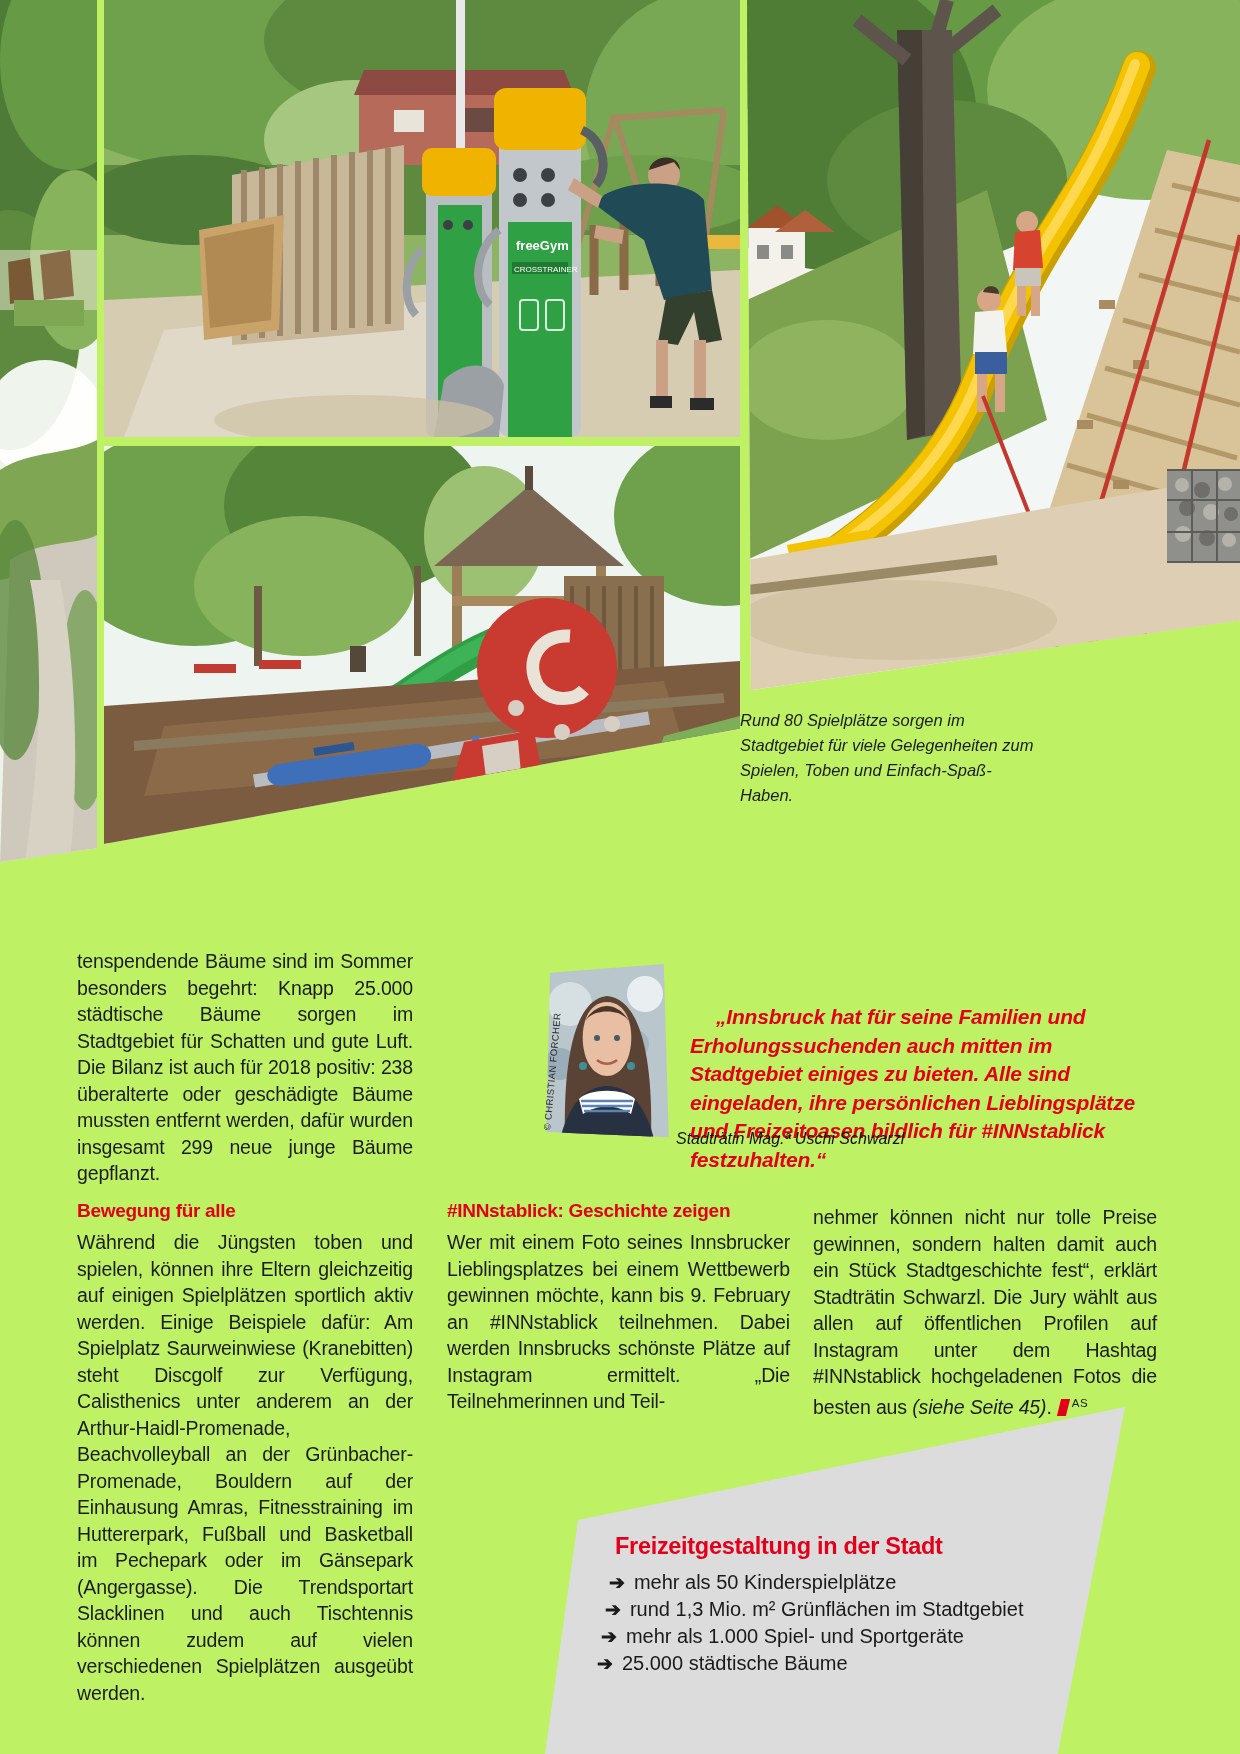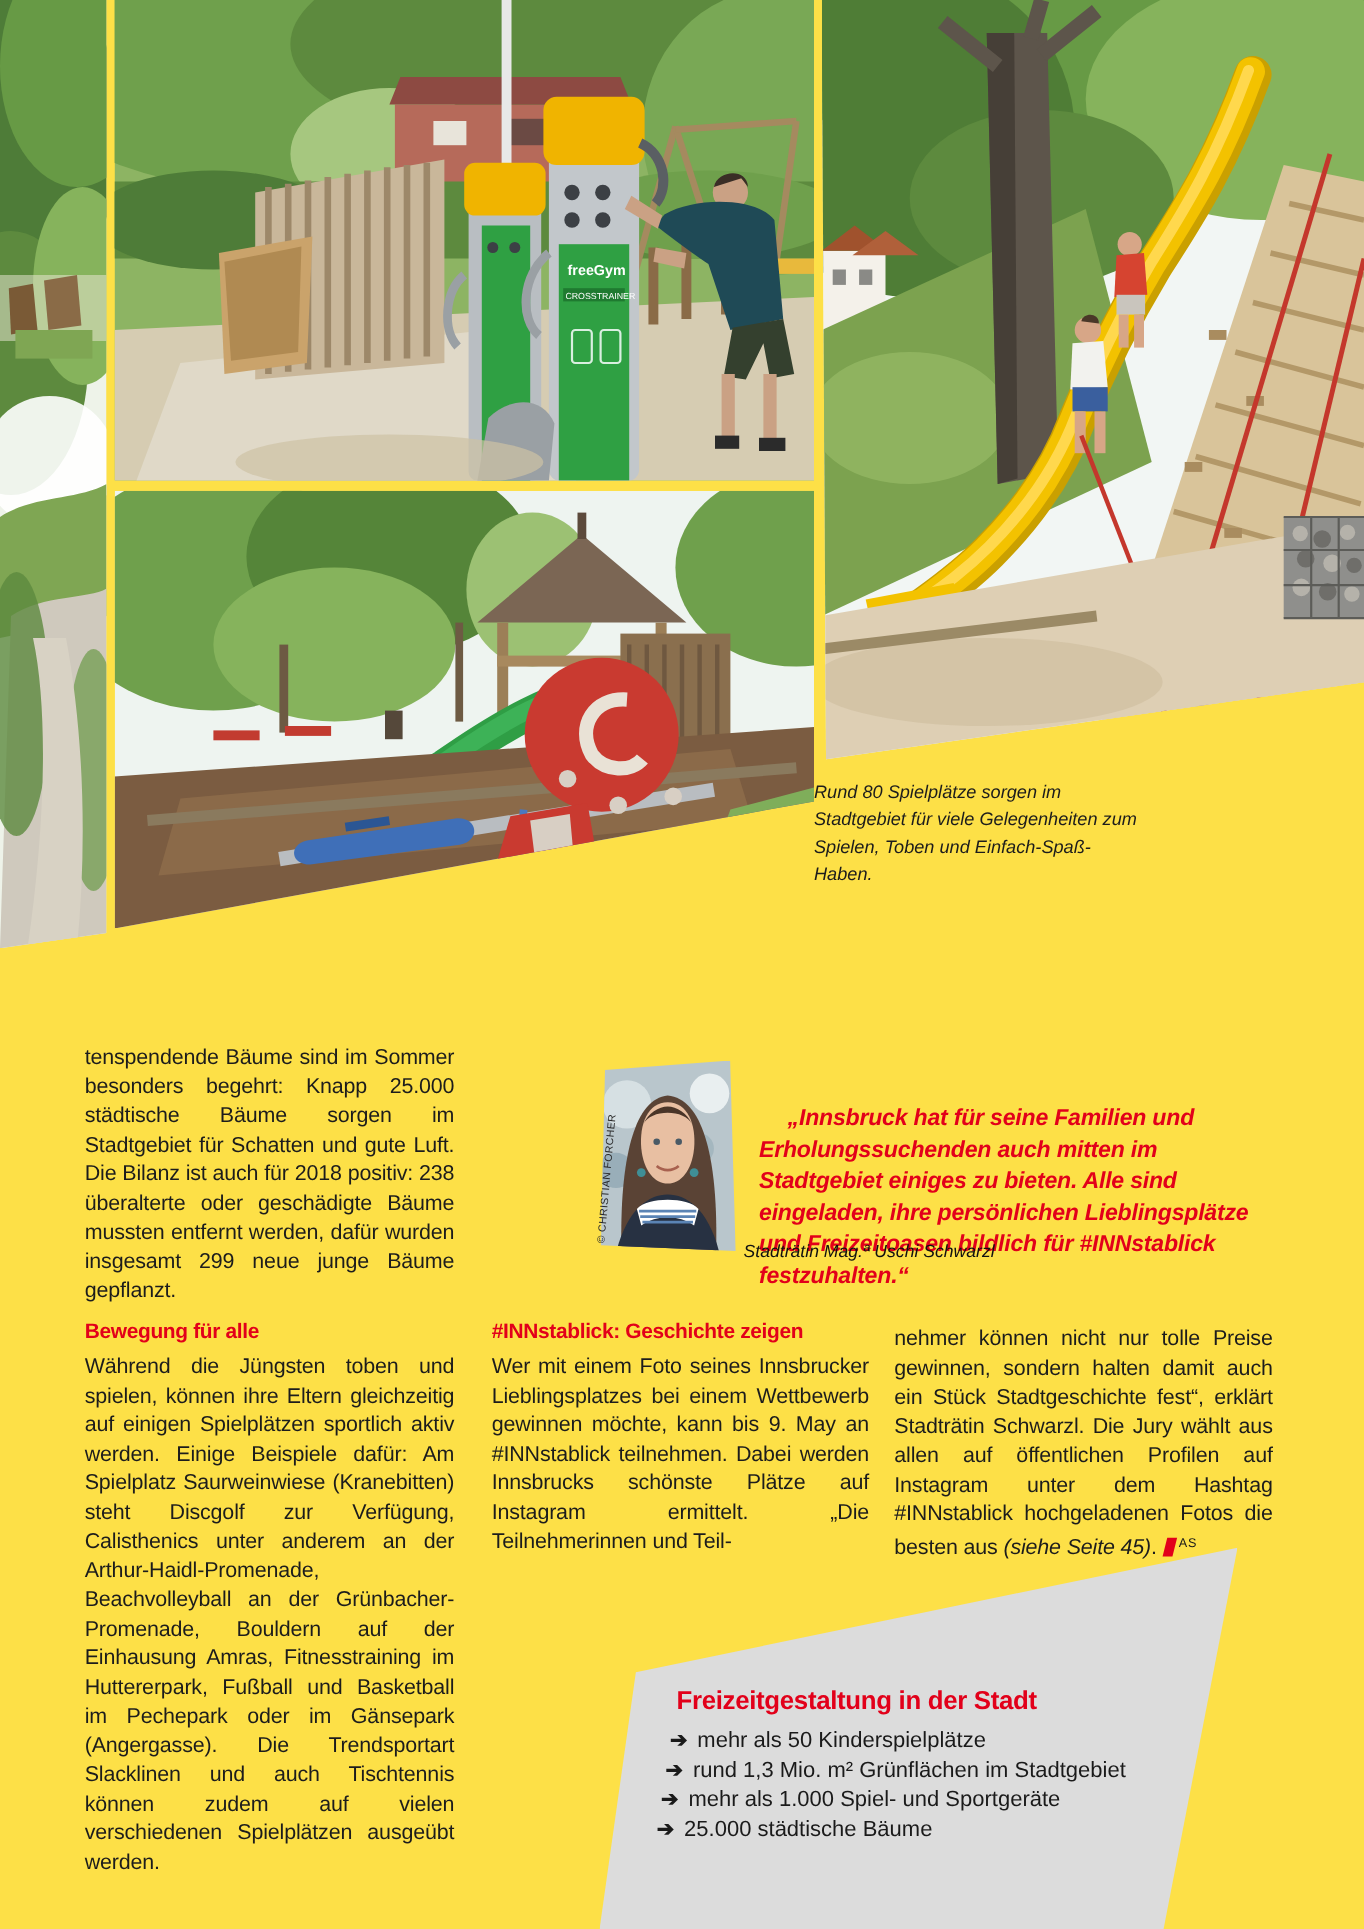--- a/index.html
+++ b/index.html
@@ -1,16 +1,16 @@
 <!DOCTYPE html>
 <html lang="de"><head>
 <meta charset="utf-8">
 <style>
   html,body{margin:0;padding:0;background:#ffffff;}
-  .page{position:relative;width:1240px;height:1754px;background:#fde047;overflow:hidden;
+  .page{position:relative;width:1240px;height:1754px;background:#bef264;overflow:hidden;
         font-family:"Liberation Sans",sans-serif;color:#1c1c1c;}
   .abs{position:absolute;}
   .photo{position:absolute;overflow:hidden;}
   .photo svg{display:block;width:100%;height:100%;}
 
   .caption{font-style:italic;font-size:16.5px;line-height:25px;color:#1c1c1c;}
   .body-text{font-size:19.5px;line-height:26.5px;text-align:justify;letter-spacing:-0.15px;
              hyphens:auto;-webkit-hyphens:auto;}
   .col-heading{margin:0 0 7px 0;font-size:19px;font-weight:bold;color:#e2001a;letter-spacing:-0.3px;}
   .quote{font-size:21px;line-height:28.5px;font-weight:bold;font-style:italic;color:#e2001a;
@@ -287,21 +287,21 @@
   <div class="abs quote" style="left:690px;top:980px;width:474px;margin-top:23px;">„Innsbruck hat für seine Familien und Erholungssuchenden auch mitten im Stadtgebiet einiges zu bieten. Alle sind eingeladen, ihre persönlichen Lieblingsplätze und Freizeitoasen bildlich für #INNstablick festzuhalten.“</div>
   <div class="abs attribution" style="left:676px;top:1130px;">Stadträtin Mag.ª Uschi Schwarzl</div>
 
   <div class="abs" style="left:77px;top:1200px;width:336px;">
     <h2 class="col-heading">Bewegung für alle</h2>
     <div class="body-text">Während die Jüngsten toben und spielen, können ihre Eltern gleichzeitig auf einigen Spielplätzen sportlich aktiv werden. Einige Beispiele dafür: Am Spielplatz Saurweinwiese (Kranebitten) steht Discgolf zur Verfügung, Calisthenics unter anderem an der Arthur-Haidl-Promenade, Beachvolleyball an der Grünbacher-Promenade, Bouldern auf der Einhausung Amras, Fitnesstraining im Huttererpark, Fußball und Basketball im Pechepark oder im Gänsepark (Angergasse). Die Trendsportart Slacklinen und auch Tischtennis können zudem auf vielen verschiedenen Spielplätzen ausgeübt werden.</div>
   </div>
 
   <div class="abs" style="left:447px;top:1200px;width:343px;">
     <h2 class="col-heading">#INNstablick: Geschichte zeigen</h2>
-    <div class="body-text">Wer mit einem Foto seines Innsbrucker Lieblingsplatzes bei einem Wettbewerb gewinnen möchte, kann bis 9. May an #INNstablick teilnehmen. Dabei werden Innsbrucks schönste Plätze auf Instagram ermittelt. „Die Teilnehmerinnen und Teil-</div>
+    <div class="body-text">Wer mit einem Foto seines Innsbrucker Lieblingsplatzes bei einem Wettbewerb gewinnen möchte, kann bis 9. February an #INNstablick teilnehmen. Dabei werden Innsbrucks schönste Plätze auf Instagram ermittelt. „Die Teilnehmerinnen und Teil-</div>
   </div>
 
   <div class="abs" style="left:813px;top:1204px;width:344px;">
     <div class="body-text"><span>nehmer können nicht nur tolle Preise gewinnen, sondern halten damit auch ein Stück Stadtgeschichte fest“, erklärt Stadträtin Schwarzl. Die Jury wählt aus allen auf öffentlichen Profilen auf Instagram unter dem Hashtag #INNstablick hochgeladenen Fotos die besten aus </span><span class="italic">(siehe Seite 45)</span><span>.</span><span class="end-mark"></span><span class="sig">AS</span></div>
   </div>
 
   <div class="fact-box">
     <div class="fact-title">Freizeitgestaltung in der Stadt</div>
     <div class="fact-lines">
       <div class="fact-line"><span class="arrow">➔</span><span>mehr als 50 Kinderspielplätze</span></div>

